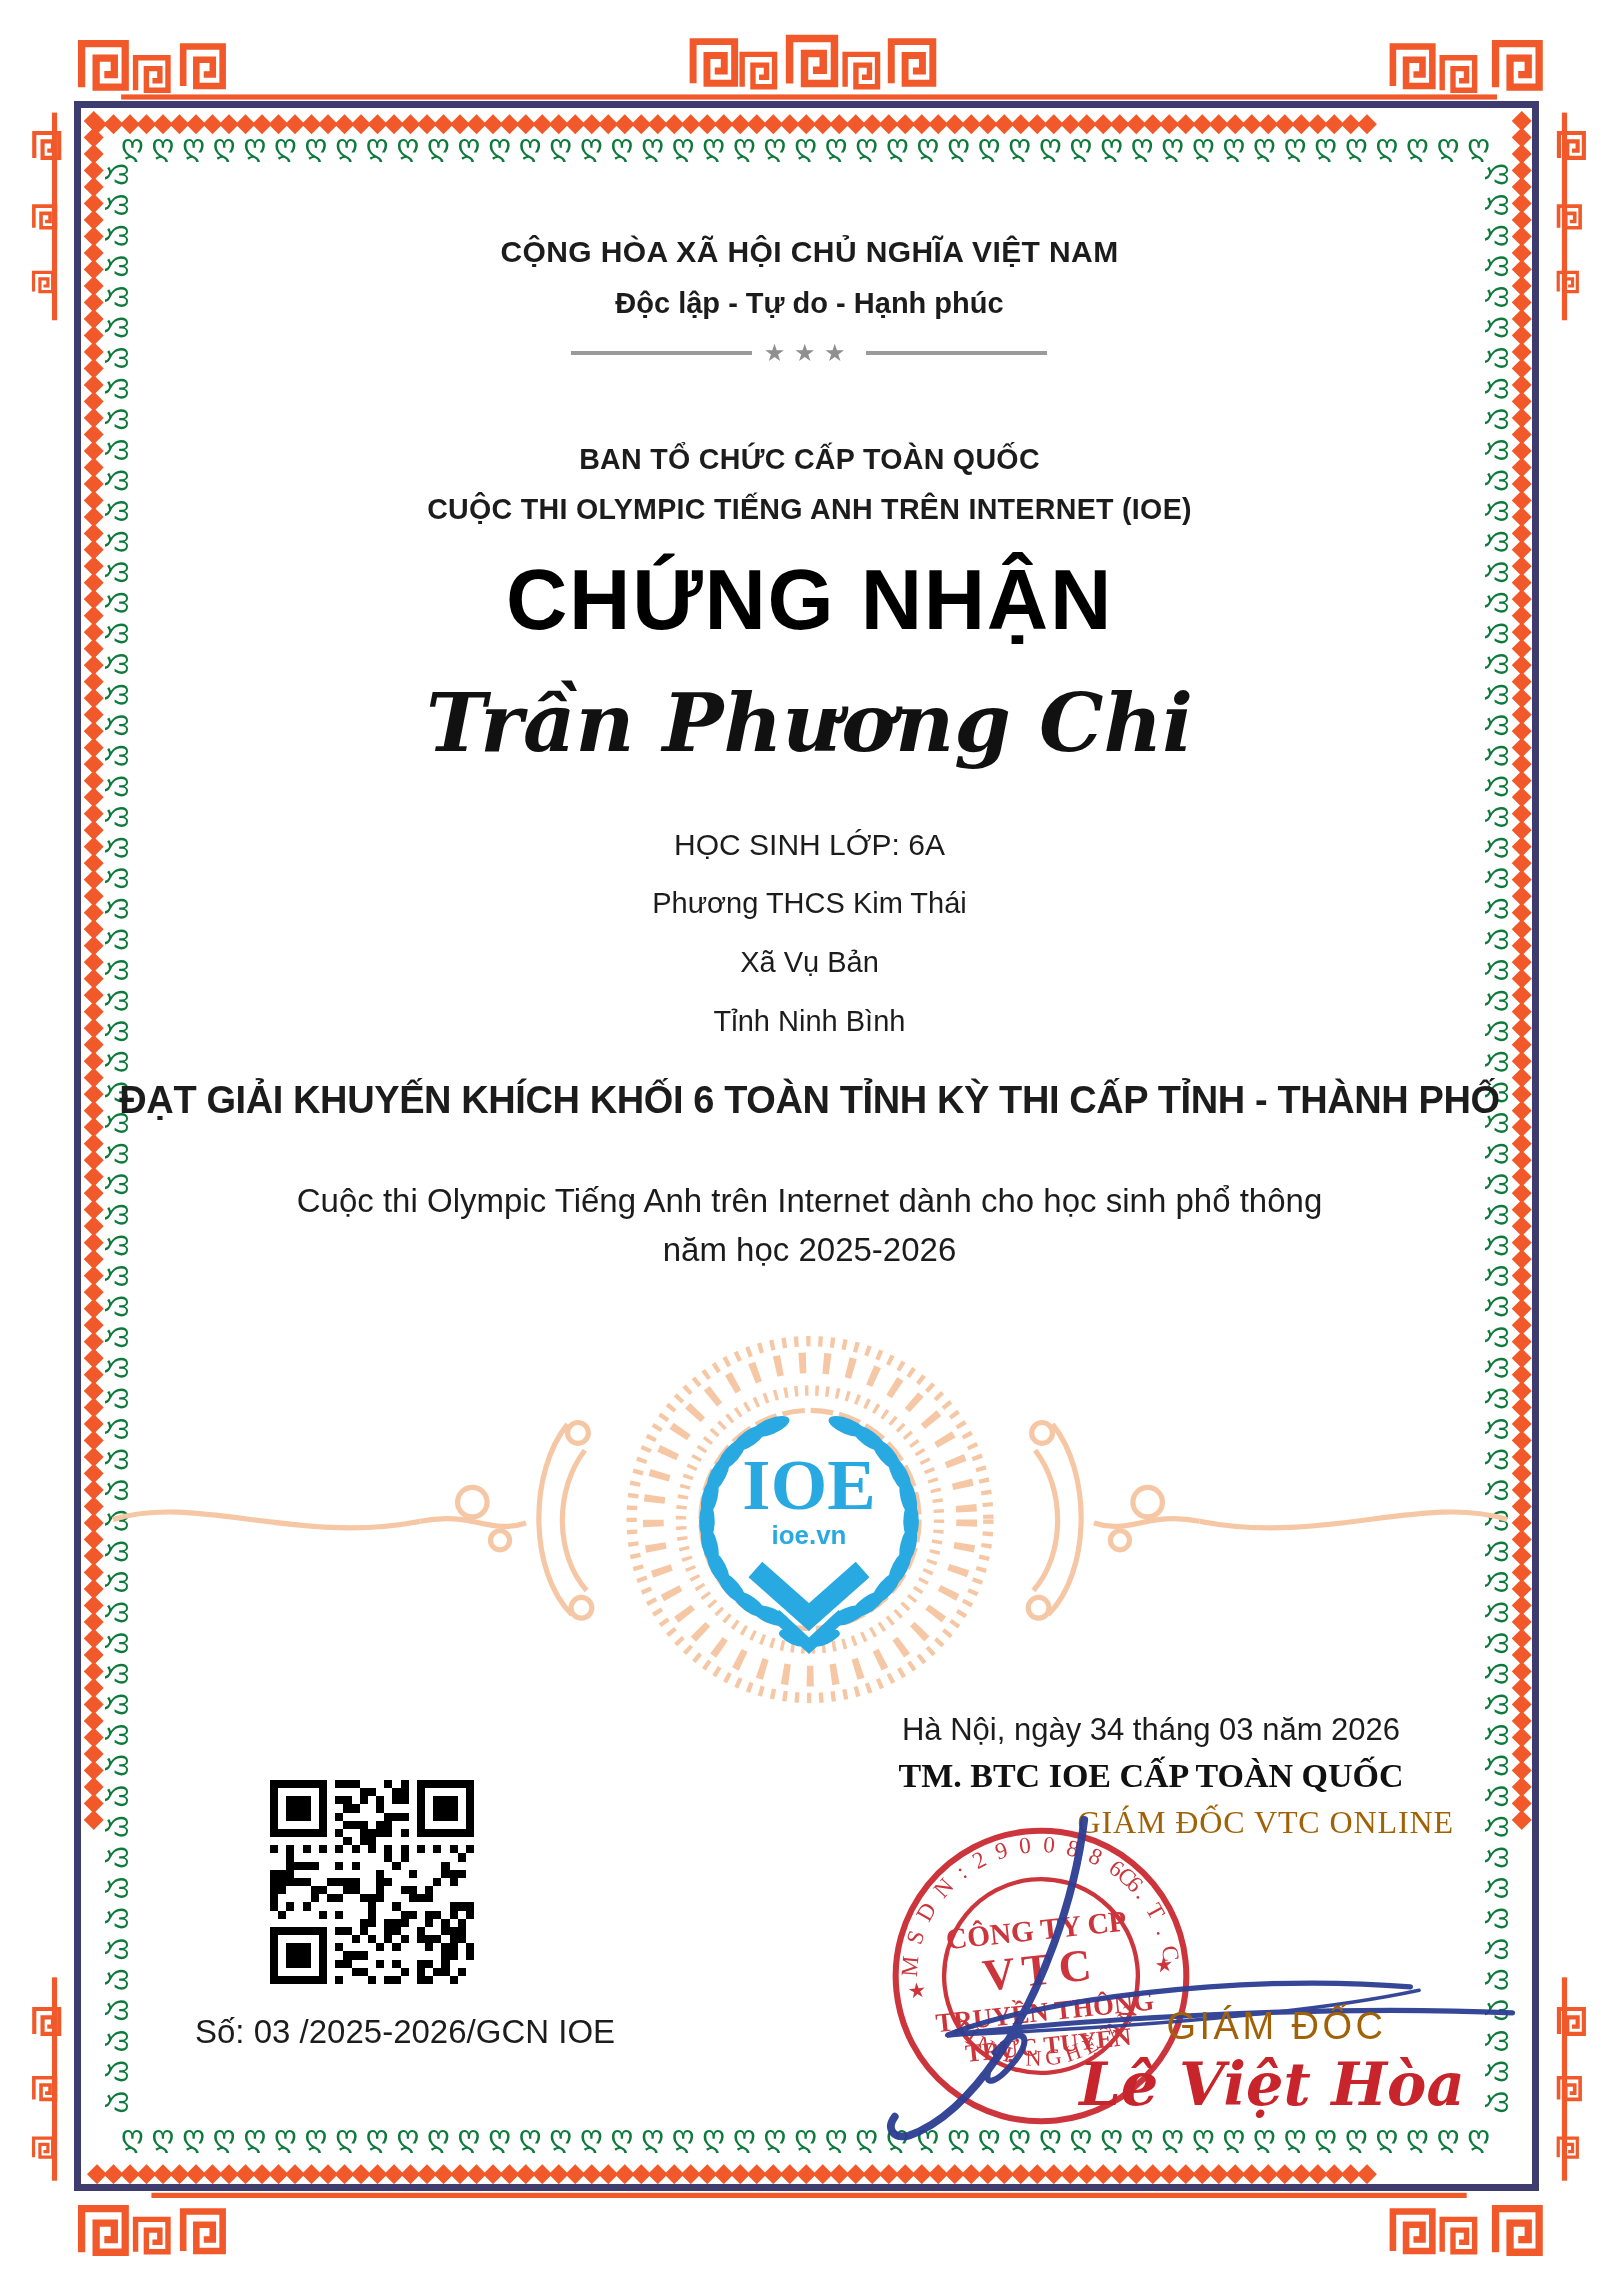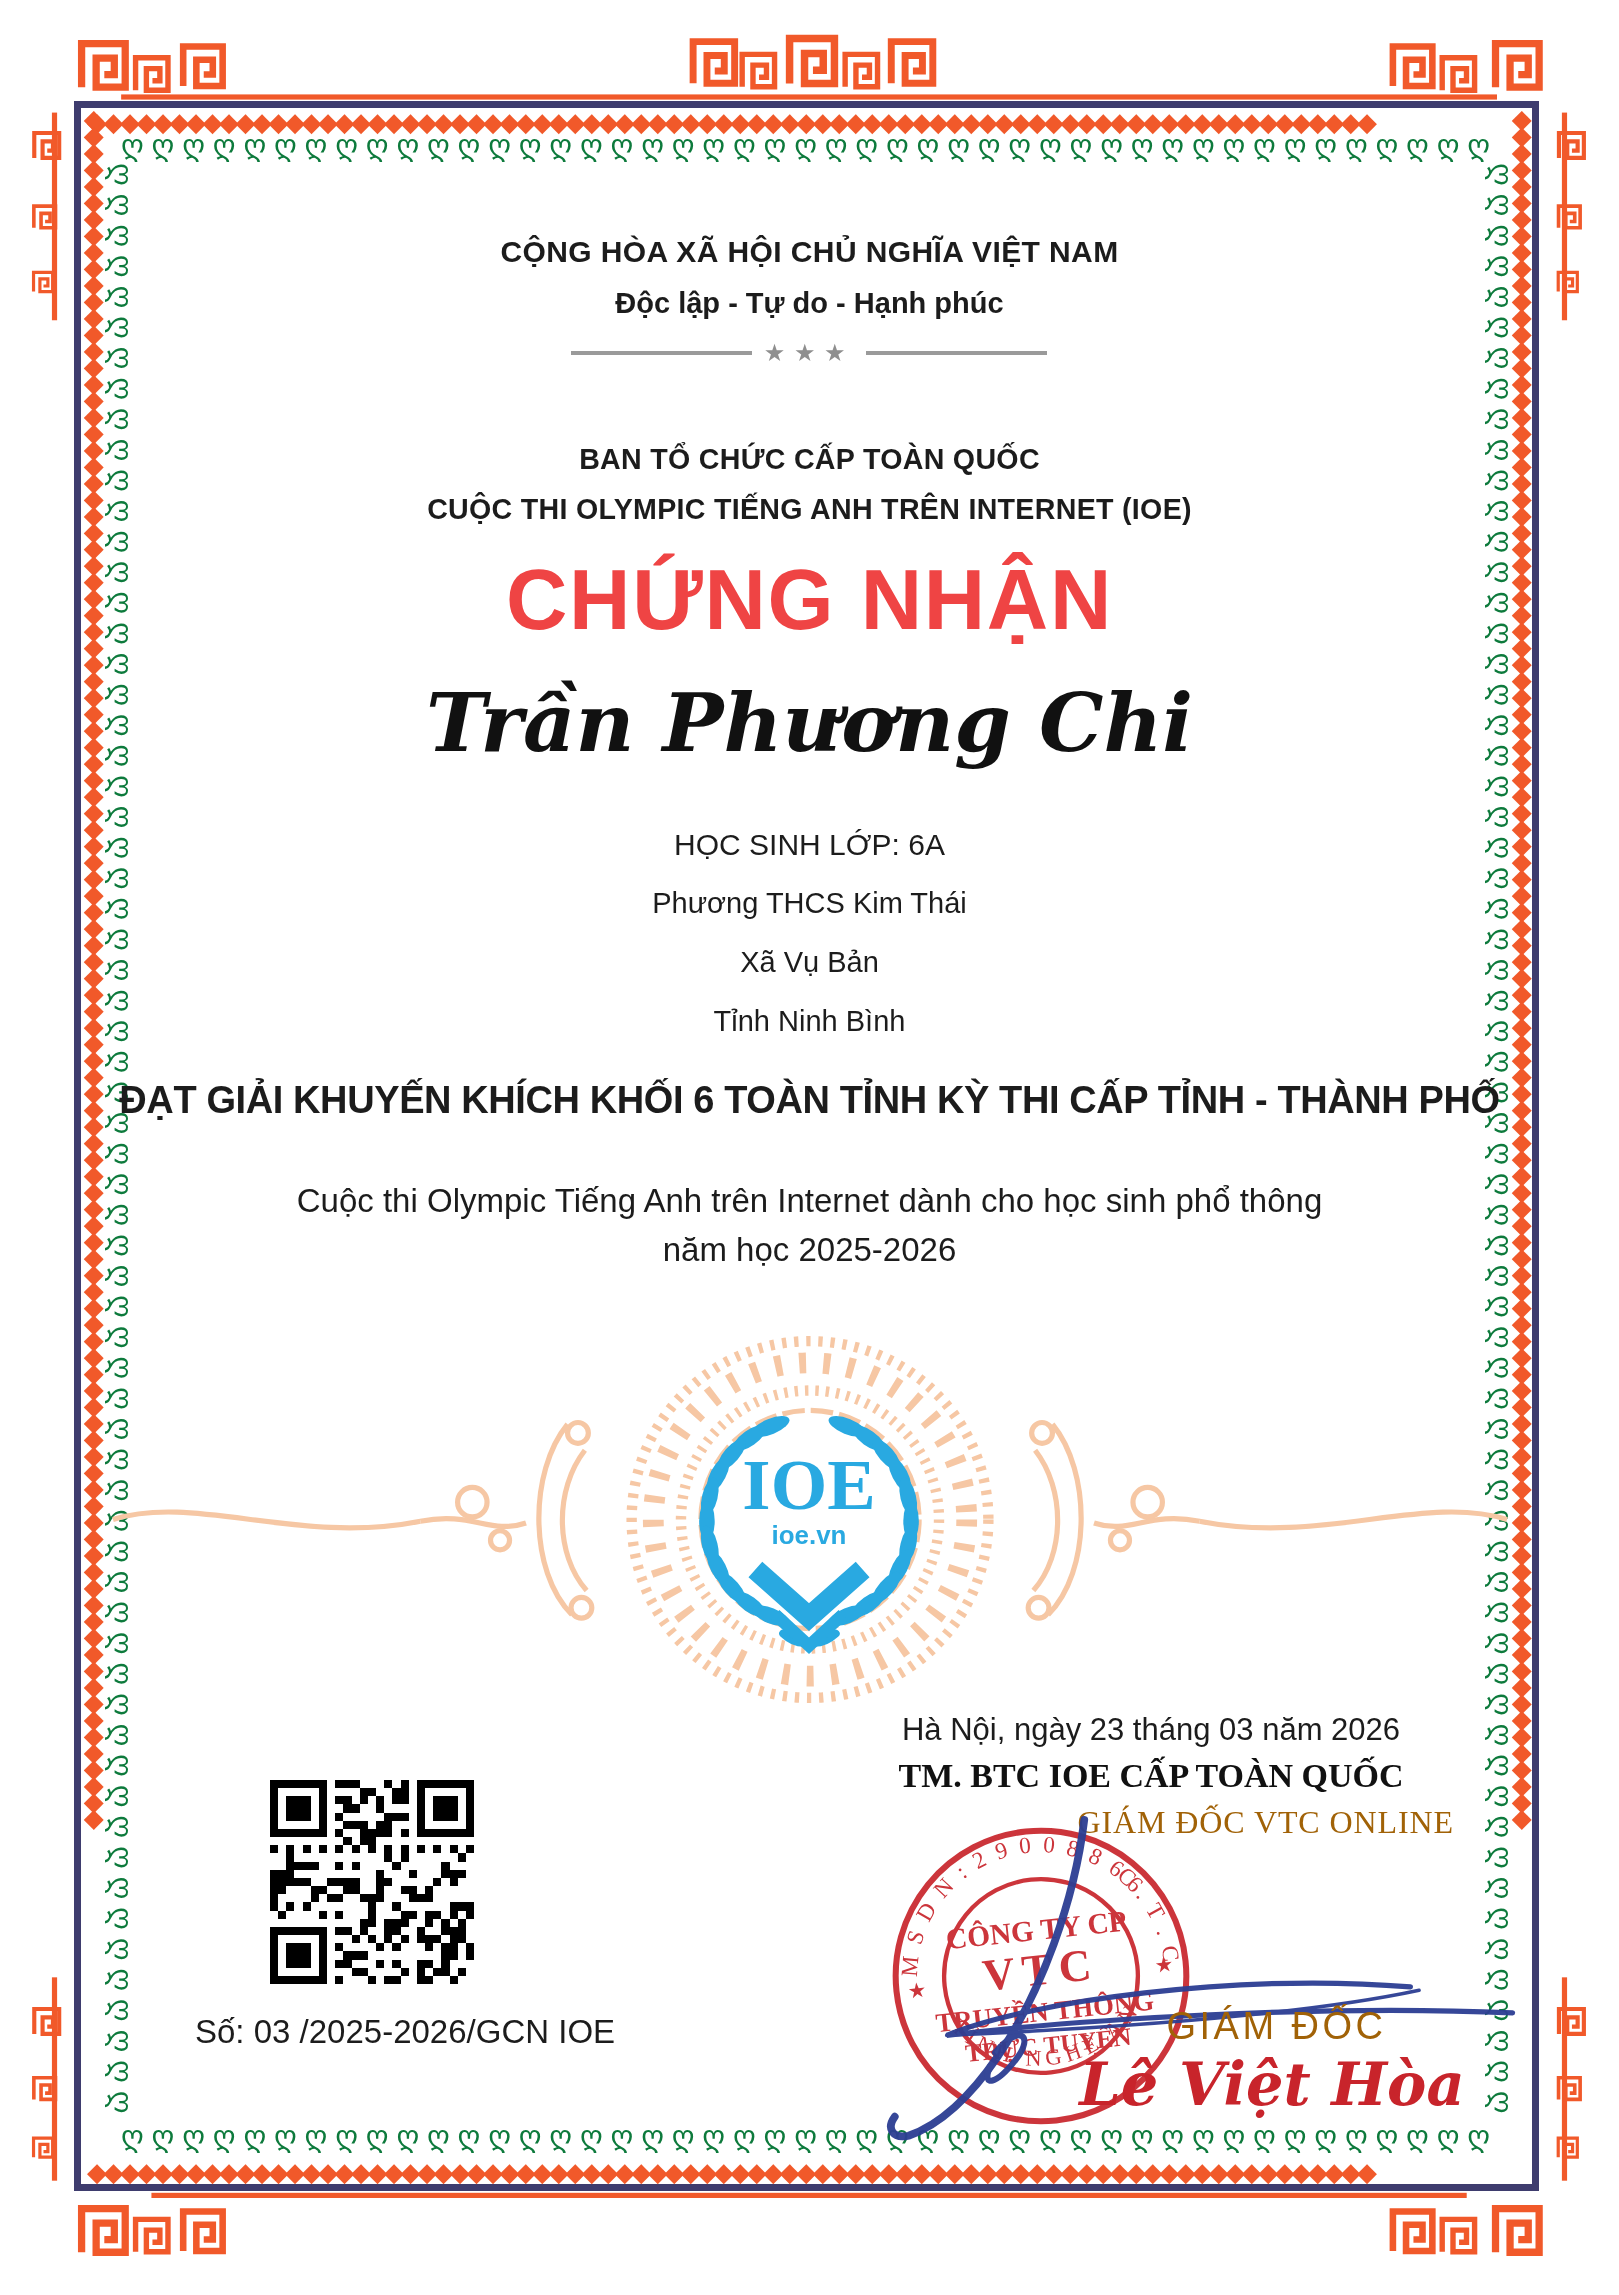--- a/index.html
+++ b/index.html
@@ -13,21 +13,21 @@
   .diamonds{color:#F1592A;font-family:"DejaVu Sans",sans-serif;font-size:26px;line-height:26px;letter-spacing:-3.5px;}
   .hearts{color:#0D7A3C;font-family:"DejaVu Sans",sans-serif;font-size:29px;line-height:31px;letter-spacing:7.8px;}
   .vband{writing-mode:vertical-rl;text-orientation:sideways;}
   
   .t-nation{top:235px;font-size:30px;font-weight:bold;letter-spacing:0.4px;}
   .t-motto{top:287px;font-size:29px;font-weight:600;}
   .divider{top:339px;left:571px;width:476px;display:flex;align-items:center;justify-content:center;gap:12px;}
   .divider .bar{height:3.5px;background:#9a9a9a;flex:1;}
   .divider .stars{color:#8f8f8f;font-size:24px;letter-spacing:8.7px;font-family:"DejaVu Sans",sans-serif;}
   .t-org{font-size:28.6px;font-weight:bold;letter-spacing:0.3px;}
-  .t-title{top:551px;font-size:85px;font-weight:bold;color:#ef4444;letter-spacing:1.7px;}
+  .t-title{top:551px;font-size:85px;font-weight:bold;color:#000000;letter-spacing:1.7px;}
   .t-name{top:675px;font-size:81px;font-weight:bold;font-style:italic;font-family:"DejaVu Serif",serif;color:#111;}
   .t-detail{font-size:29px;}
   .t-award{top:1079px;font-size:38px;font-weight:bold;letter-spacing:-0.4px;white-space:nowrap;}
   .t-comp{font-size:33px;font-weight:normal;}
   .t-date{top:1712px;left:848px;width:606px;text-align:center;font-size:31px;}
   .t-tm{top:1757px;left:848px;width:606px;text-align:center;font-size:34px;font-weight:bold;
         font-family:"Liberation Serif",serif;color:#111;}
   .t-gd{top:1804px;left:848px;width:606px;text-align:right;font-size:32px;letter-spacing:0.9px;
         font-family:"Liberation Serif",serif;color:#a16207;}
   .t-serial{top:2013px;left:195px;font-size:33px;}
@@ -177,21 +177,21 @@
     <path d="M135 322 Q165 350 198 306" fill="none" stroke="#29A9E1" stroke-width="9" stroke-linecap="round"></path>
     <path d="M196 322 Q165 350 132 306" fill="none" stroke="#29A9E1" stroke-width="9" stroke-linecap="round"></path>
     <text x="165" y="178" text-anchor="middle" fill="#29A9E1" font-family="Liberation Serif, serif" font-size="84" font-weight="bold">IOE</text>
     <text x="165" y="218" text-anchor="middle" fill="#29A9E1" font-family="Liberation Sans, sans-serif" font-size="30" font-weight="bold">ioe.vn</text>
     <g fill="none" stroke="#29A9E1">
       <path d="M103 248 L165 303 L227 248" stroke-width="24"></path>
       <path d="M126 300 L165 336 L204 300" stroke-width="14"></path>
     </g>
   </svg>
 
-  <div class="abs t-date">Hà Nội, ngày 23 tháng 03 năm 2026</div>
+  <div class="abs t-date">Hà Nội, ngày 34 tháng 03 năm 2026</div>
   <div class="abs t-tm">TM. BTC IOE CẤP TOÀN QUỐC</div>
   <div class="abs t-gd">GIÁM ĐỐC VTC ONLINE</div>
 
   <svg class="abs stamp-svg" style="left:868px;top:1803px" width="346" height="346" viewBox="0 0 400 400">
     <g transform="rotate(-6 200 200)" opacity="0.92">
       <circle cx="200" cy="200" r="168" fill="none" stroke="#C8242B" stroke-width="7"></circle>
       <circle cx="200" cy="200" r="112" fill="none" stroke="#C8242B" stroke-width="5"></circle>
       <defs>
         <path id="ringUp" d="M 57 200 A 143 143 0 1 1 343 200"></path>
         <path id="ringDown" d="M 68 212 A 141 141 0 0 0 332 212"></path>

